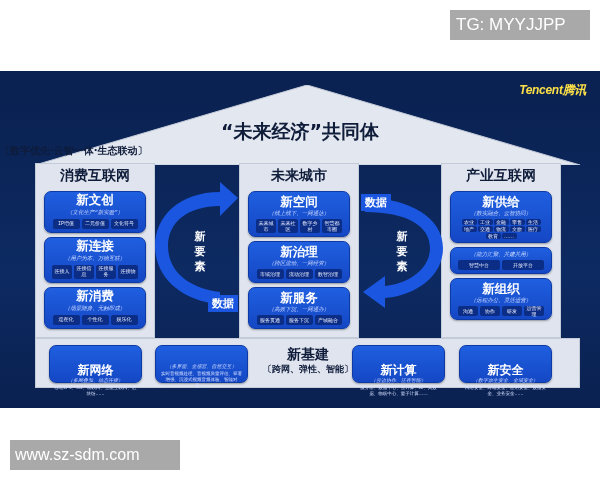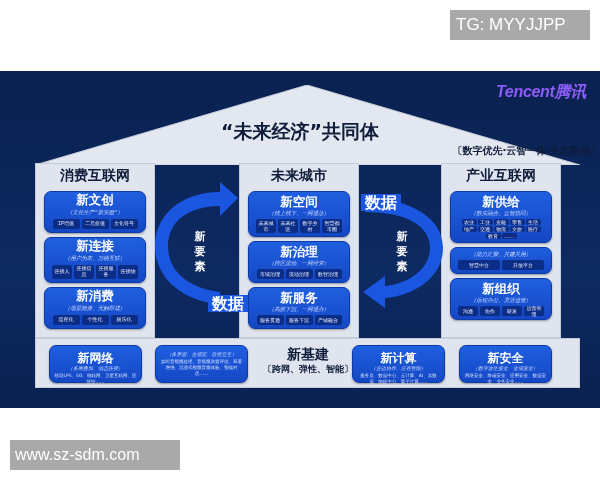--- a/index.html
+++ b/index.html
@@ -7,50 +7,50 @@
          font-family: "DejaVu Sans", "Liberation Sans", sans-serif; }
   .wm-top { position: absolute; left: 450px; top: 10px; width: 140px; height: 30px; background: #a9a9a9;
             color: #ffffff; font-size: 17px; line-height: 30px; padding-left: 6px;
             font-family: "Liberation Sans", sans-serif; }
   .wm-bottom { position: absolute; left: 10px; top: 440px; width: 170px; height: 30px; background: #a9a9a9;
             color: #ffffff; font-size: 16px; line-height: 30px; padding-left: 5px;
             font-family: "Liberation Sans", sans-serif; }
   .panel { position: absolute; left: 0; top: 71px; width: 600px; height: 337px; background: #0b2455;
            overflow: hidden; }
   .panel-grad { position: absolute; inset: 0; background: linear-gradient(180deg, #0a2150 0%, #0d2a62 60%, #0a2150 100%); }
-  .brand { position: absolute; right: 14px; top: 11px; color: #8b5cf6; font-size: 16px; font-weight: bold;
+  .brand { position: absolute; right: 14px; top: 11px; color: #fde047; font-size: 12px; font-weight: bold;
            font-style: italic; font-family: "Liberation Sans", sans-serif; letter-spacing: -0.3px; }
   .roof { position: absolute; left: 35px; top: 14px; width: 545px; height: 80px; }
   .roof-title { position: absolute; left: 0; width: 600px; top: 48px; text-align: center; color: #0f1c3a;
                 font-size: 19px; font-weight: bold; }
-  .roof-sub { position: absolute; left: 0; width: 600px; top: 73px; text-align: right; color: #0f1c3a;
+  .roof-sub { position: absolute; left: 0; width: 600px; top: 73px; text-align: left; color: #0f1c3a;
               font-size: 10px; font-weight: bold; }
   .col { position: absolute; top: 92px; width: 120px; height: 175px; background: #dfe4ee;
          border: 1px solid #c3cad8; }
   .col-title { text-align: center; font-size: 14px; font-weight: bold; color: #0f1c3a; margin-top: 3px; height: 20px; }
   .card { position: relative; margin: 4px 8px 0 8px; background: linear-gradient(180deg, #1f5fe0, #1447c4);
           border-radius: 7px; border: 1px solid #0e3aa6; padding: 2px 3px 3px 3px; box-shadow: 0 1px 2px rgba(0,0,0,0.35); }
   .card-title { text-align: center; color: #ffffff; font-size: 12.5px; font-weight: bold; line-height: 15px; }
   .card-sub { text-align: center; color: #c9d7ff; font-size: 5.5px; line-height: 8px; font-style: italic; }
   .chips { display: flex; flex-wrap: wrap; justify-content: center; gap: 2px; margin-top: 2px; }
   .chip { background: #0c2d86; color: #e8eeff; font-size: 5px; line-height: 6px; text-align: center;
           border-radius: 2px; padding: 2px 1px; display: flex; align-items: center; justify-content: center; }
   .base { position: absolute; left: 35px; top: 267px; width: 545px; height: 50px; background: #dfe4ee;
           border: 1px solid #c3cad8; }
   .bcard { position: absolute; top: 6px; height: 38px; width: 93px; background: linear-gradient(180deg, #1f5fe0, #1447c4);
-           border-radius: 7px; border: 1px solid #0e3aa6; box-shadow: 0 1px 2px rgba(0,0,0,0.35); padding-top: 5px; }
+           border-radius: 7px; border: 1px solid #0e3aa6; box-shadow: 0 1px 2px rgba(0,0,0,0.35); padding-top: 17px; }
   .bcard .card-title { font-size: 12px; line-height: 14px; }
   .bcard .card-sub { font-size: 5px; line-height: 7px; }
   .bcard .bdesc { text-align: center; color: #d6e0ff; font-size: 4.5px; line-height: 6px; padding: 1px 4px 0 4px; }
   .base-center { position: absolute; left: 216px; top: 6px; width: 112px; text-align: center; color: #0f1c3a; }
   .base-center .t { font-size: 14px; font-weight: bold; line-height: 18px; }
   .base-center .s { font-size: 9px; font-weight: bold; line-height: 13px; }
   .arrow-wrap { position: absolute; }
   .vert-label { position: absolute; color: #ffffff; font-size: 11px; font-weight: bold; line-height: 15px; width: 14px; text-align: center; }
-  .data-tag { position: absolute; background: #1a56e0; color: #ffffff; font-size: 16px; font-weight: bold;
+  .data-tag { position: absolute; background: #1a56e0; color: #ffffff; font-size: 11px; font-weight: bold;
               padding: 1px 4px; line-height: 15px; }
 </style>
 </head>
 <body>
 
 <div class="wm-top">TG: MYYJJPP</div>
 
 <div class="panel">
   <div class="panel-grad"></div>
   <div class="brand">Tencent腾讯</div>

